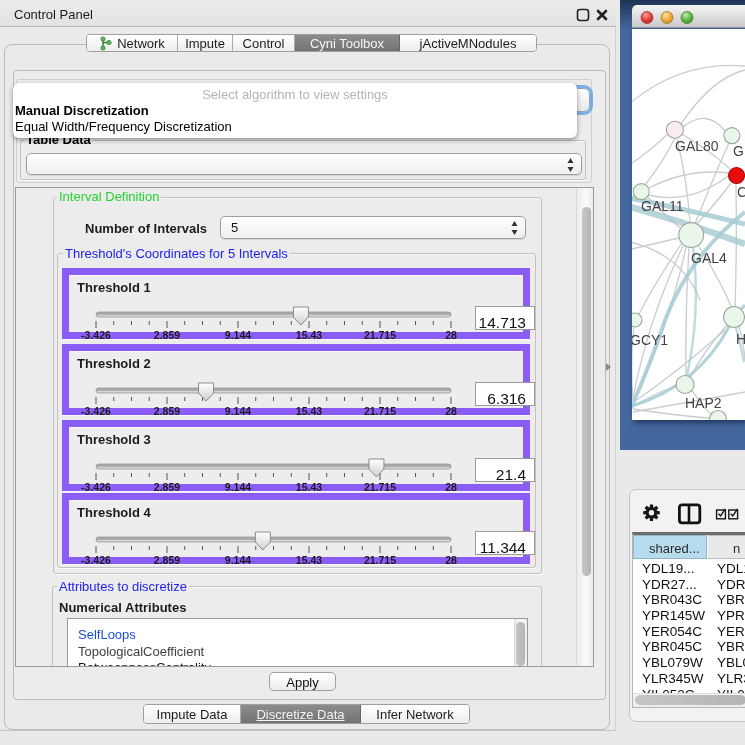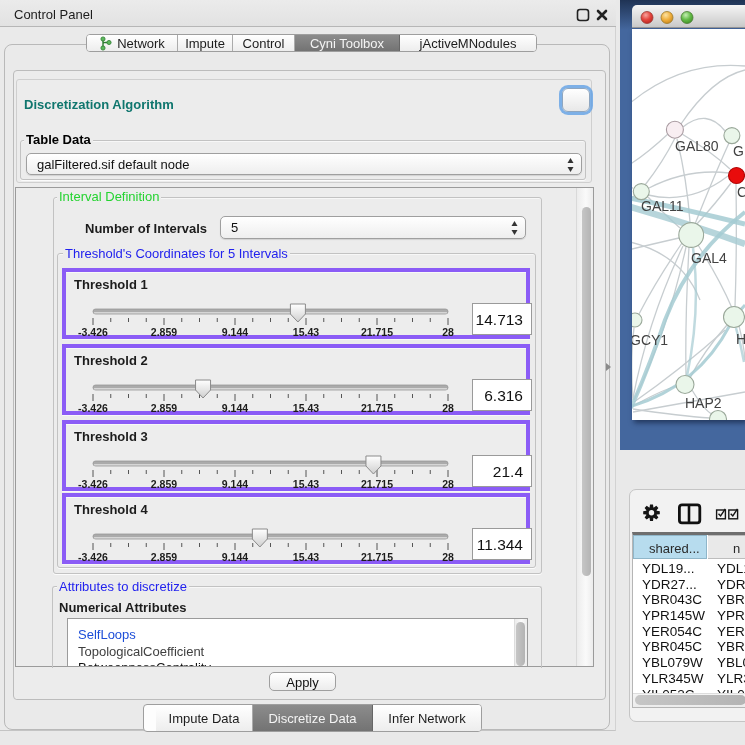--- a/index.html
+++ b/index.html
@@ -10,34 +10,34 @@
 #cpwin{left:0;top:0;width:616px;height:731px;background:#eaeaea;border-right:1px solid #d2d2d2;border-bottom:1px solid #c4c4c4;}
 #cptitle{left:0;top:0;width:616px;height:27px;background:linear-gradient(#ebebeb,#e2e2e2);border-bottom:1px solid #b6b6b6;}
 #cptitle span{position:absolute;left:14px;top:7px;font-size:13px;color:#1c1c1c;}
 
 .seg{display:flex;flex-direction:row;background:#fdfdfd;border:1px solid #9e9e9e;border-radius:4px;overflow:hidden;}
 #stage .seg div{position:relative;flex:none;display:flex;align-items:center;justify-content:center;
   font-size:13px;color:#1c1c1c;border-right:1px solid #ababab;background:linear-gradient(#ffffff,#ededed);}
 #stage .seg div:last-child{border-right:none;}
 #stage .seg div.sel{background:linear-gradient(#8c8c8c,#737373);color:#f4f4f4;border-right-color:#666;}
 #topseg{left:86px;top:34px;height:18px;}
-#botseg{left:143px;top:704px;height:28px;padding-left:12px;}
+#botseg{left:143px;top:704px;height:20px;}
 
 #tabpane{left:4px;top:44px;width:606px;height:686px;border:1px solid #b9b9b9;border-radius:8px;}
 #content{left:13px;top:70px;width:593px;height:630px;border:1px solid #bcbcbc;border-radius:4px;background:#ececec;}
 .gbox{border:1px solid #c2c2c2;border-radius:3px;box-shadow:0 1px 0 rgba(255,255,255,.8), inset 0 1px 0 rgba(255,255,255,.6);}
 .gtitle{font-size:13px;background:#ececec;padding:0 2px;line-height:13px;}
 
 .combo{border:1px solid #9f9f9f;border-radius:5px;background:linear-gradient(#ffffff,#eeeeee);box-shadow:0 1px 1px rgba(0,0,0,.12);}
 .combo span{position:absolute;left:10px;top:3px;font-size:13px;color:#111;}
 .combo .arr{position:absolute;right:7px;top:4px;width:7px;height:14px;}
 
-.tpanel{left:62px;width:468px;height:71px;background:#ededed;border:4px solid #8b5cf6;box-shadow:inset 0 1px 0 #f8f8f8, 0 1px 0 #f8f8f8;}
+.tpanel{left:62px;width:468px;height:71px;background:#ededed;border:7px solid #8b5cf6;box-shadow:inset 0 1px 0 #f8f8f8, 0 1px 0 #f8f8f8;}
 .tpanel .tt{position:absolute;left:8px;top:5px;font-size:13px;font-weight:bold;color:#1c1c1c;}
-.numbox{left:406px;top:31px;width:60px;height:32px;background:#fff;border:1px solid #9a9a9a;}
+.numbox{left:406px;top:31px;width:60px;height:24px;background:#fff;border:1px solid #9a9a9a;}
 .numbox span{position:absolute;right:8px;top:7px;font-size:15.5px;color:#111;}
 
 .sbthumb{background:linear-gradient(90deg,#c6c6c6,#b4b4b4);border-radius:5px;}
 </style></head>
 <body>
 <div id="stage">
 
   <div id="cpwin">
     <div id="cptitle">
         <span>Control Panel</span>
@@ -65,21 +65,20 @@
     </div>
 
     <div style="left:16px;top:79px;width:576px;height:104px;border:1px solid #cfcfcf;border-radius:3px;"></div>
     <div class="gtitle" style="left:22px;top:73px;color:#0f766e;font-weight:bold;margin-top:25px;">Discretization Algorithm</div>
 
     <div style="left:562px;top:88px;width:28px;height:24px;border-radius:6px;box-shadow:0 0 0 3px rgba(88,156,230,.75);background:linear-gradient(#fff,#e8e8e8);border:1px solid #8ea6c0;"></div>
 
     <div class="gbox" style="left:20px;top:140px;width:566px;height:40px;"></div>
     <div class="gtitle" style="left:24px;top:133px;font-weight:bold;">Table Data</div>
     <div class="combo" style="left:26px;top:153px;width:556px;height:22px;">
-      <span>galFiltered.sif default node</span>
       <svg class="arr" viewBox="0 0 7 14">
           <path d="M3.5 0 L6.5 5 H0.5 Z" fill="#333"></path>
           <path d="M3.5 14 L6.5 9 H0.5 Z" fill="#333"></path>
         </svg>
     </div>
 
     <div style="left:15px;top:187px;width:579px;height:480px;border:1px solid #9b9b9b;background:#ececec;"></div>
 
     <div style="left:576px;top:188px;width:17px;height:478px;background:linear-gradient(90deg,#ececec,#fafafa 55%,#ececec);border-left:1px solid #d9d9d9;"></div>
     <div class="sbthumb" style="left:582px;top:207px;width:9px;height:369px;"></div>
@@ -287,25 +286,30 @@
     </div>
 
     <div style="left:16px;top:668px;width:577px;height:31px;background:#ececec;"></div>
 
     <div style="left:269px;top:672px;width:67px;height:19px;background:linear-gradient(#ffffff,#ececec);border:1px solid #9f9f9f;border-radius:5px;">
       <span style="position:absolute;left:50%;transform:translateX(-50%);top:2px;font-size:13px;color:#111;">Apply</span>
     </div>
 
     <div id="botseg" class="seg">
       <div style="width:97px;">Impute Data</div>
-      <div class="sel" style="width:120px;">Discretize Data</div>
+      <div class="sel" style="width:120px;text-decoration:underline;">Discretize Data</div>
       <div style="width:108px;">Infer Network</div>
     </div>
   </div>
 
+  <div id="popup" style="left:13px;top:83px;width:564px;height:55px;background:#fff;border-radius:6px;box-shadow:0 2px 5px rgba(0,0,0,.4);">
+    <span style="position:absolute;left:50%;transform:translateX(-50%);top:4px;font-size:13px;color:#b4b4b4;">Select algorithm to view settings</span>
+    <span style="position:absolute;left:2px;top:20px;font-size:13px;font-weight:bold;color:#000;">Manual Discretization</span>
+    <span style="position:absolute;left:2px;top:36px;font-size:13px;color:#000;">Equal Width/Frequency Discretization</span>
+  </div>
 
   <div id="netframe" style="left:620px;top:0;width:125px;height:450px;background:linear-gradient(#1f3354,#44679e 30px);"></div>
   <div id="nettitle" style="left:632px;top:5px;width:113px;height:23px;background:linear-gradient(#f5f5f5,#c9c9c9);border-top-left-radius:5px;border-bottom:1px solid #989898;"></div>
   <svg style="left:638px;top:10px;" width="56" height="15" viewBox="0 0 56 15">
     <defs>
       <radialGradient id="rg" cx=".4" cy=".3" r=".8">
           <stop offset="0" stop-color="#f7a49d"></stop>
           <stop offset=".5" stop-color="#e3443c"></stop>
           <stop offset="1" stop-color="#b1201c"></stop>
         </radialGradient>

